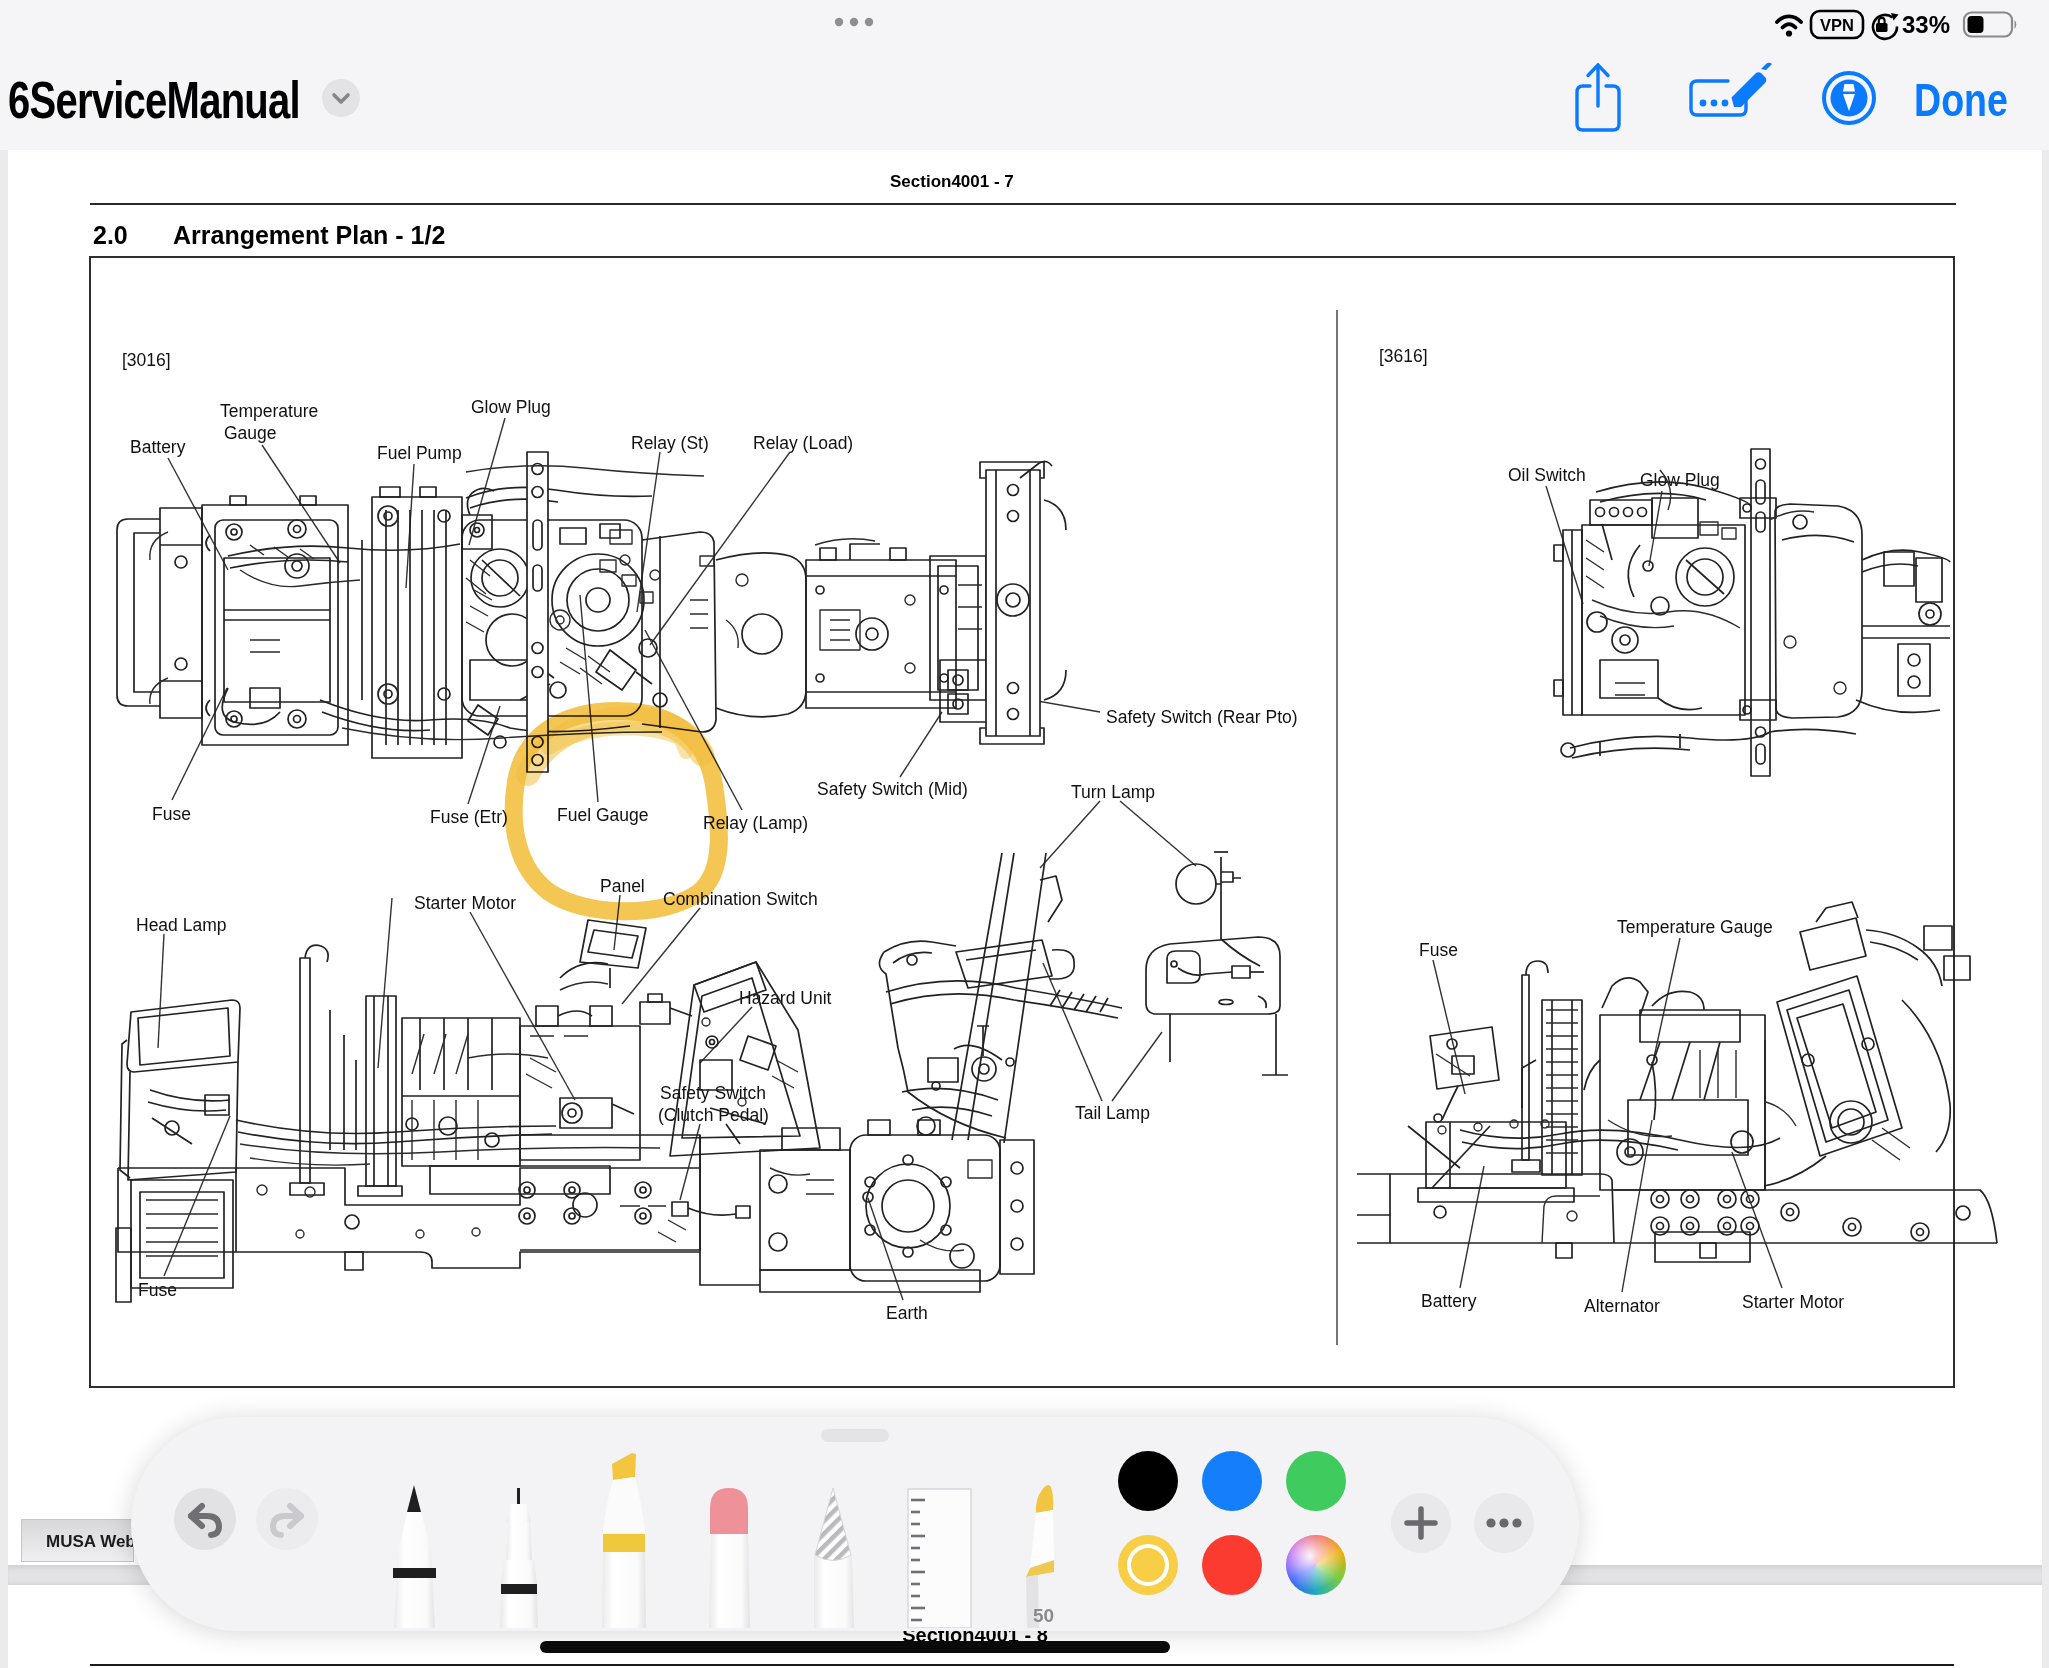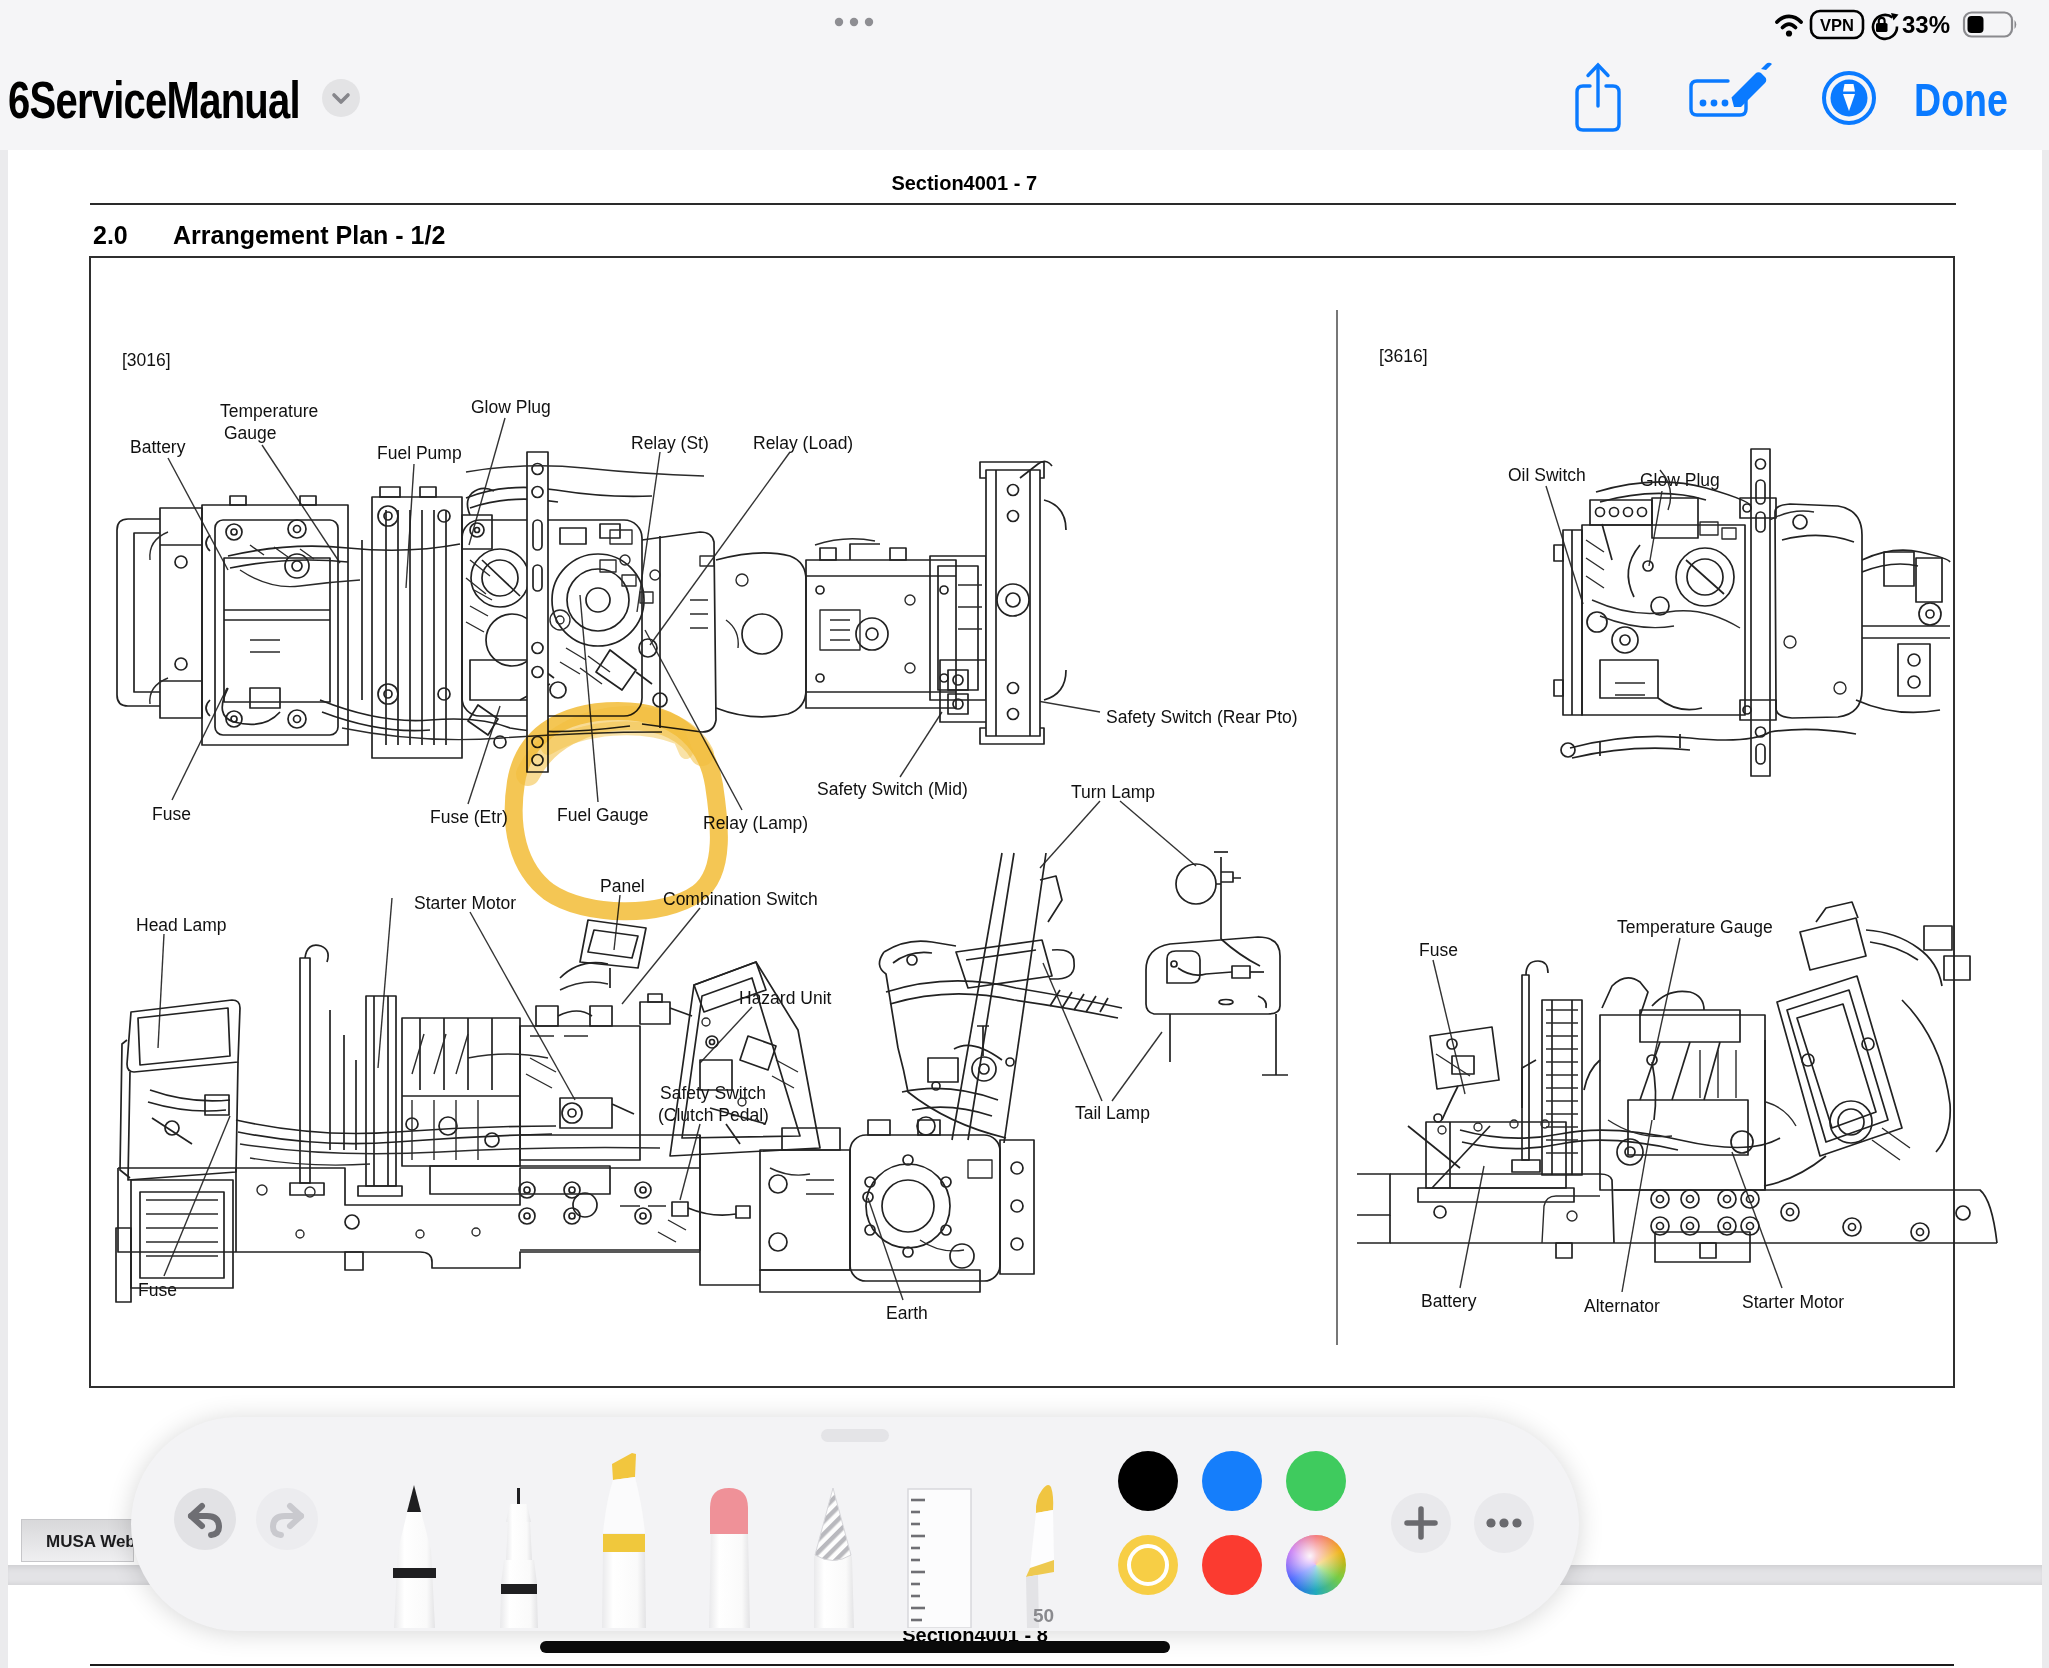--- a/index.html
+++ b/index.html
@@ -78,21 +78,21 @@
 
  <g transform="translate(284,43)">
    <circle cx="0" cy="0" r="25" fill="none" stroke="#0a7aff" stroke-width="4"></circle>
    <circle cx="0" cy="0" r="18.5" fill="#0a7aff"></circle>
    <path d="M0 13 L-6 -4 L6 -4 Z" fill="#fff"></path>
    <path d="M-6 -6.5 L-4.5 -14 L4.5 -14 L6 -6.5 Z" fill="#fff"></path>
  </g>
 </svg>
 <div class="abs hdr" style="left:1914px;top:72px;font-size:47px;color:#0a7aff;transform:scaleX(.8);transform-origin:0 0">Done</div>
 
-<div class="abs hdr" style="left:837px;top:172px;width:200px;text-align:right;font-size:20px">Section4001 - 7</div>
+<div class="abs hdr" style="left:890px;top:172px;width:200px;text-align:left;font-size:17px">Section4001 - 7</div>
 <div class="abs" style="left:90px;top:203px;width:1866px;height:2px;background:#2a2a2a"></div>
 <div class="abs hdr" style="left:93px;top:221px;font-size:25px">2.0</div>
 <div class="abs hdr" style="left:173px;top:221px;font-size:25px">Arrangement Plan - 1/2</div>
 
 <div class="abs hdr" style="left:875px;top:1624px;width:200px;text-align:center;font-size:20px">Section4001 - 8</div>
 <div class="abs" style="left:90px;top:1664px;width:1864px;height:2px;background:#1c1c1c"></div>
 
 <svg class="abs" style="left:0;top:0" width="2049" height="1668" viewBox="0 0 2049 1668">
 <rect x="90" y="257" width="1864" height="1130" fill="none" stroke="#2f2f2f" stroke-width="2"></rect>
 <line x1="1337" y1="310" x2="1337" y2="1345" stroke="#555" stroke-width="1.6"></line>

